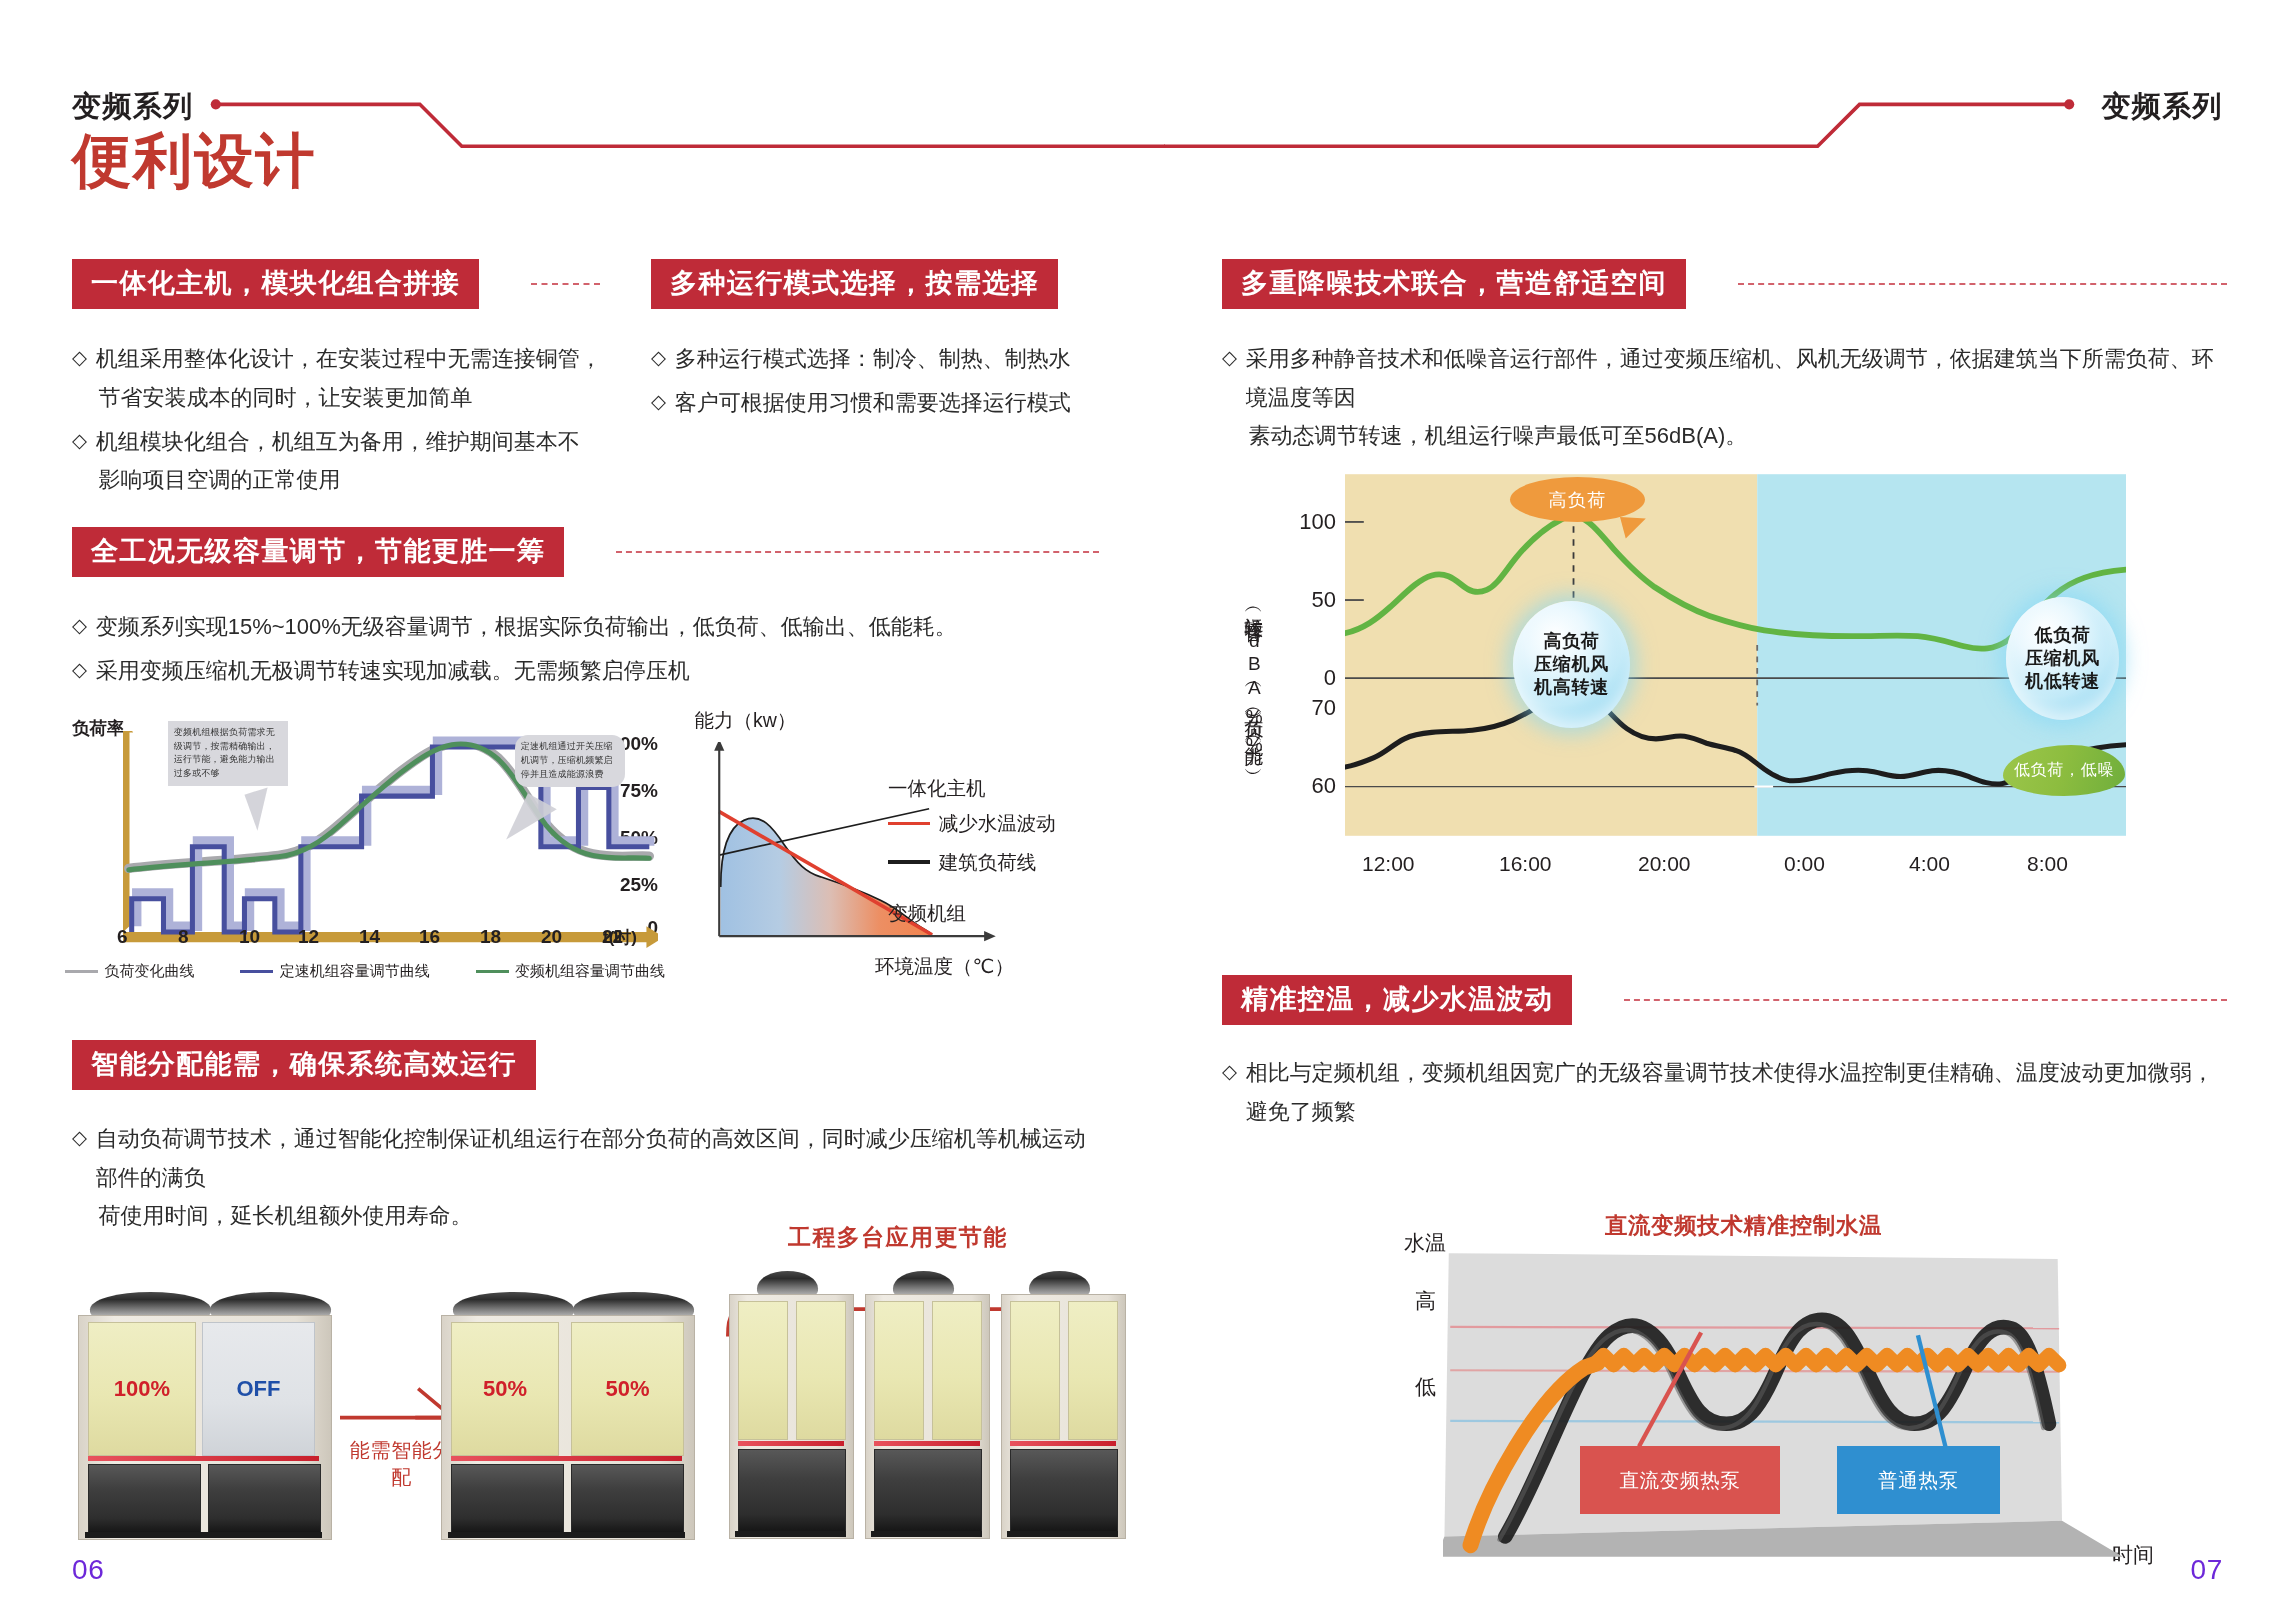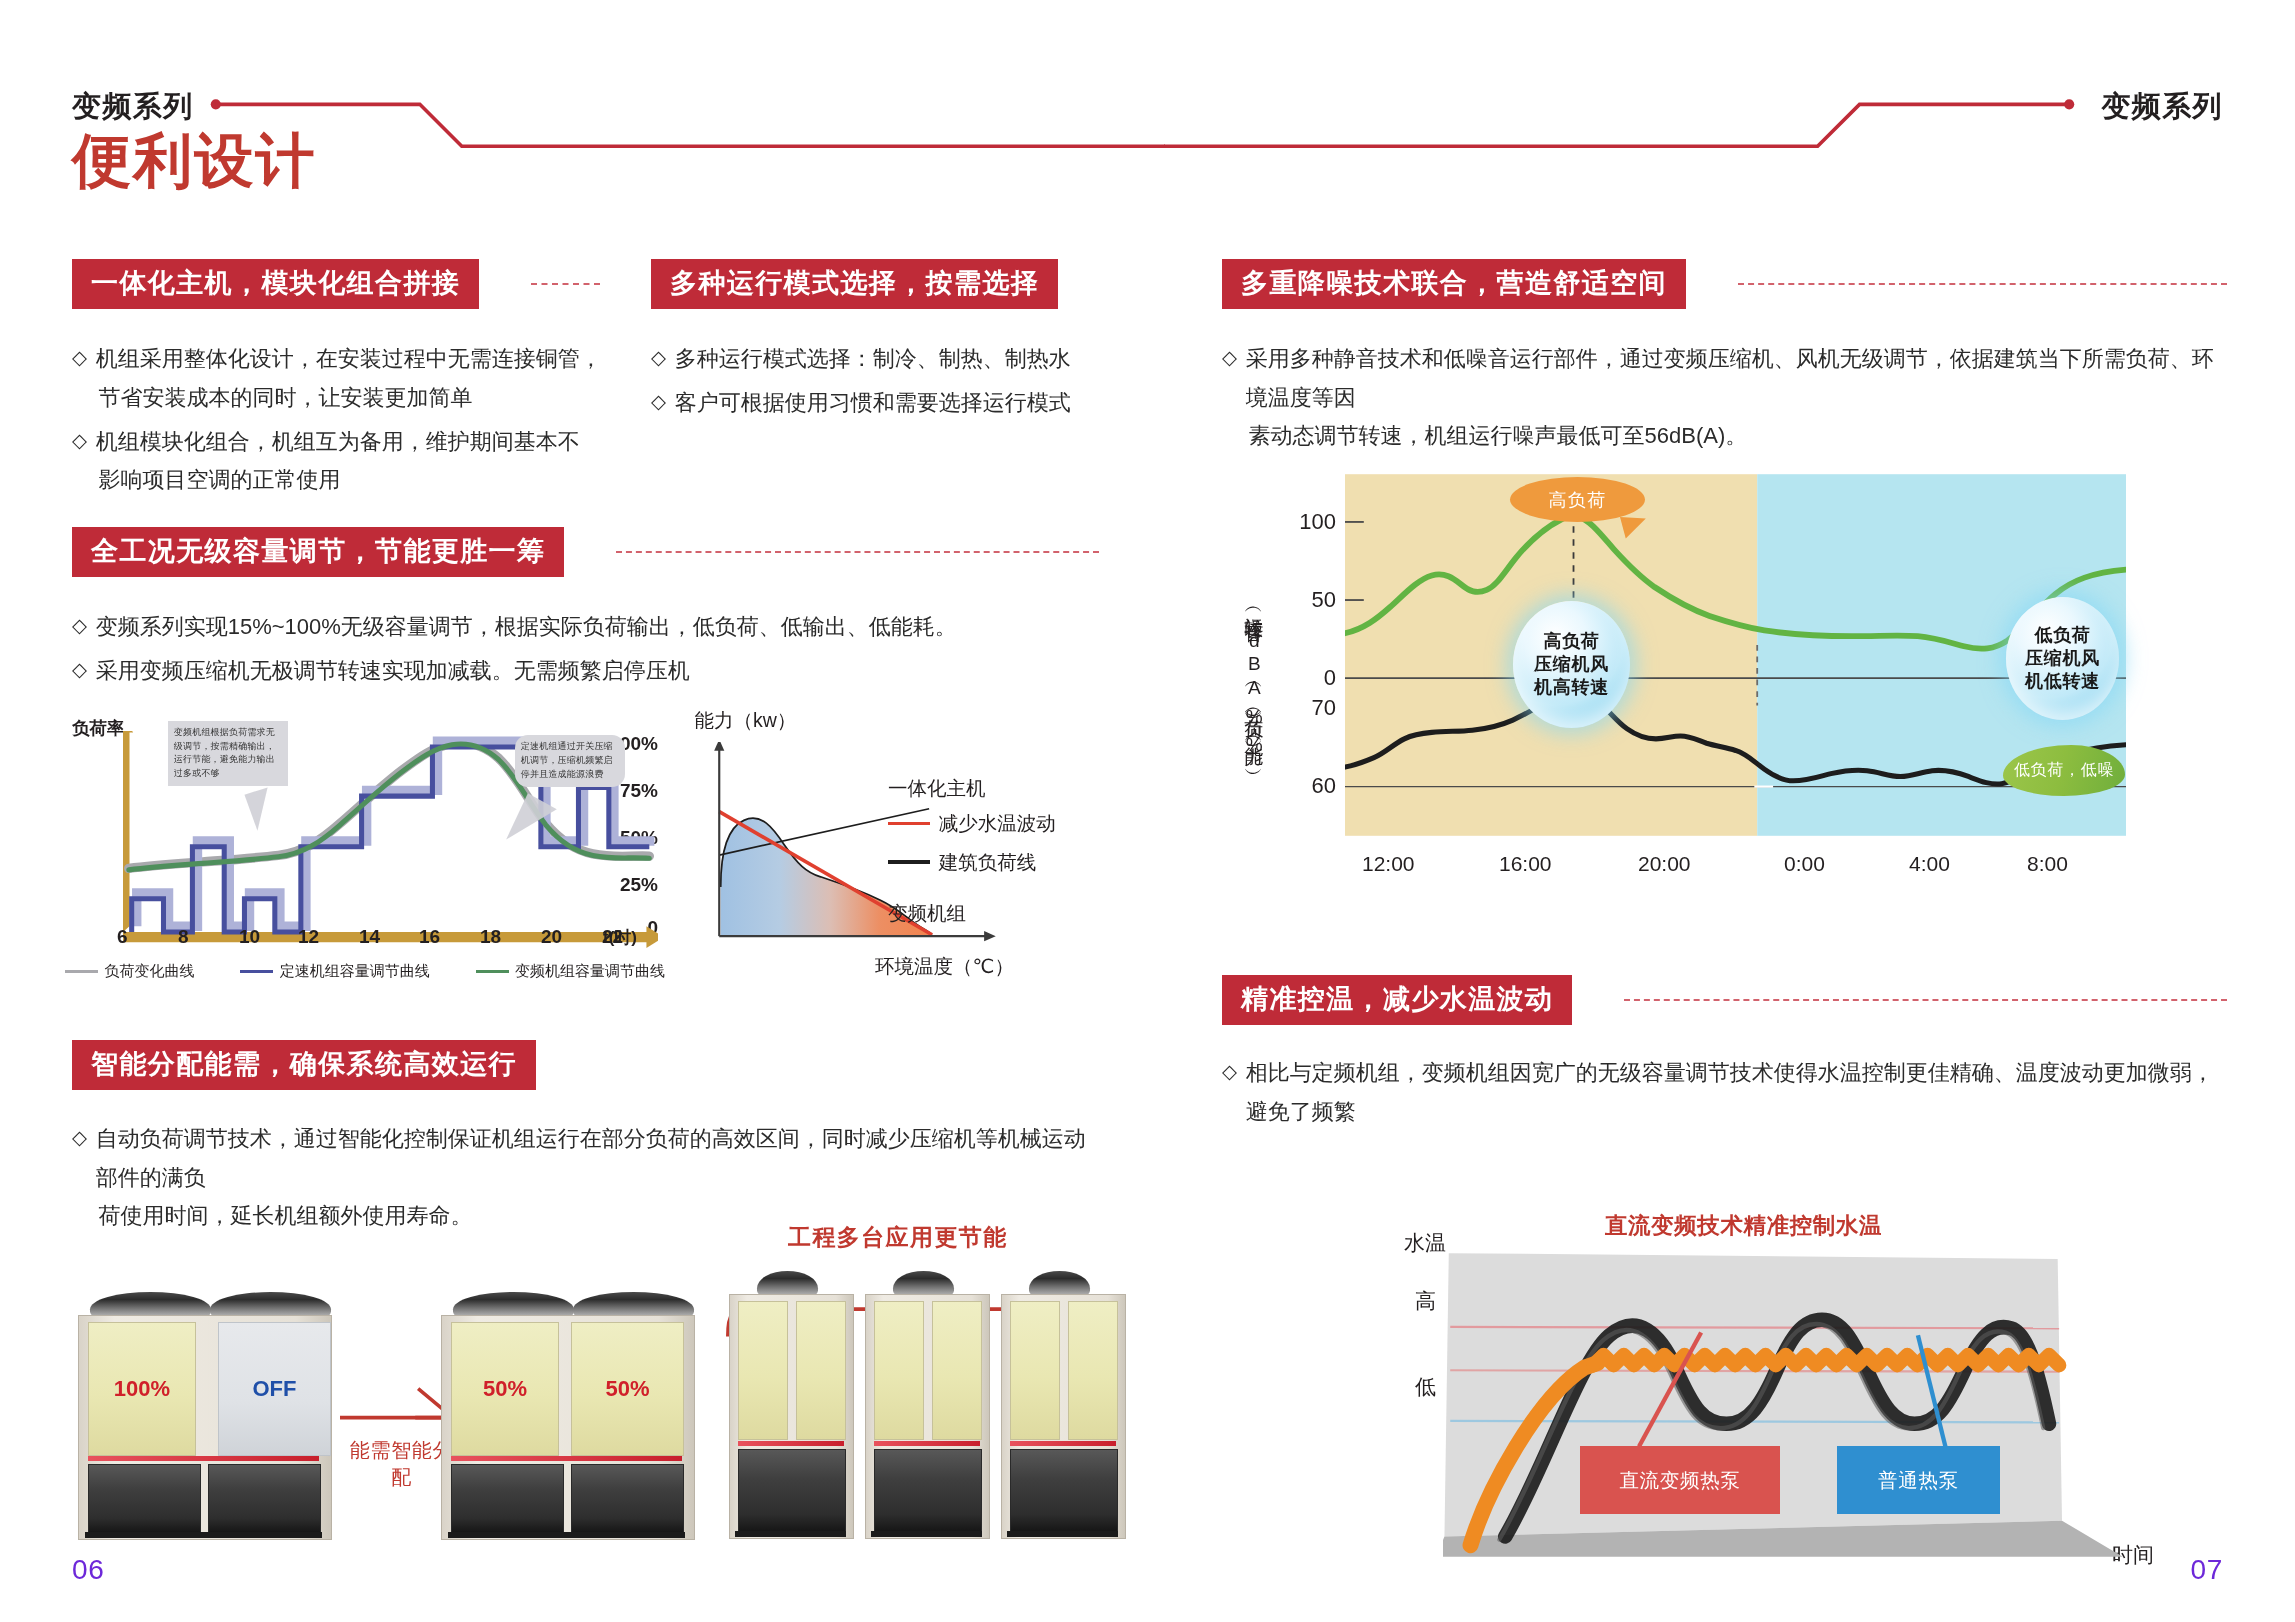--- a/index.html
+++ b/index.html
@@ -287,21 +287,21 @@
   <path d="M6,88 C6,56 10,50 42,50 L248,50 C268,50 268,44 268,22 C268,44 270,50 290,50 L496,50 C528,50 532,56 532,88" stroke="#c0392f" stroke-width="5" fill="none"></path>
 </svg>
 
 <div class="unit" style="left:78px;top:1292px;width:252px;height:246px;">
   <div class="fan" style="left:11.6px;"></div>
   <div class="fan" style="left:132px;"></div>
   <div class="frame" style="left:0;top:23px;width:252px;height:223px;"></div>
   <div class="panel" style="left:10px;top:30px;width:106px;height:132px;">
     <span class="pct">100%</span>
   </div>
-  <div class="panel off" style="left:140px;top:30px;width:111px;height:132px;">
+  <div class="panel off" style="left:124px;top:30px;width:111px;height:132px;">
     <span class="pct blue">OFF</span>
   </div>
   <div class="redline" style="left:10px;top:164px;width:231px;height:5px;"></div>
   <div class="base" style="left:10px;top:172px;width:111px;height:68px;"></div>
   <div class="base" style="left:130px;top:172px;width:111px;height:68px;"></div>
   <div class="foot" style="left:7.2px;top:240px;width:237px;height:5.8px;"></div>
 </div>
 
 <div class="arrowwrap" style="left:340px;top:1387px;width:123px;">
   <svg width="123" height="41" viewBox="0 0 170 56">

